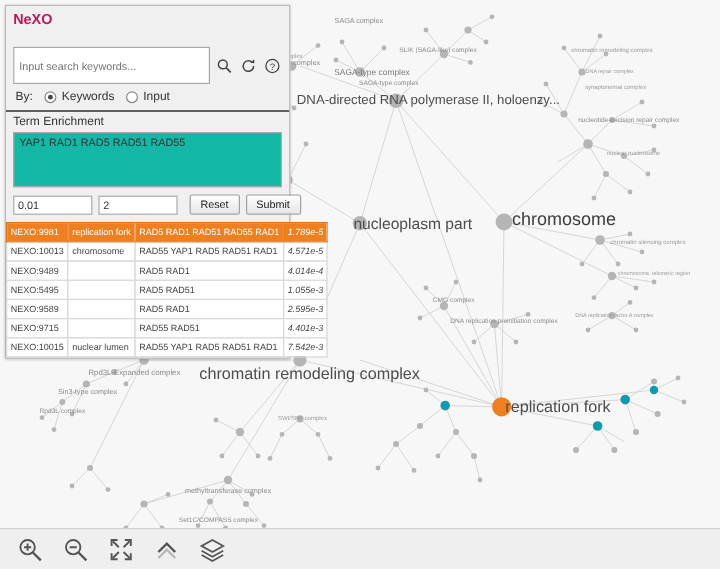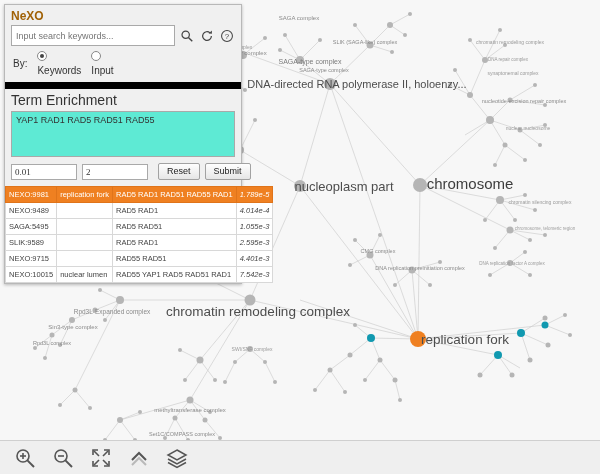--- a/index.html
+++ b/index.html
@@ -23,65 +23,65 @@
   }
 
   
   #panel {
     position:absolute; left:4px; top:4px; width:238px;
     background:#f0f0f0; border:1px solid #b8b8b8;
     box-shadow:0 1px 3px rgba(0,0,0,.25);
     font-size:10px; color:#333;
   }
   #panel-title {
-    font-size:12px; font-weight:bold; color:#a16207;
-    padding:4px 6px 2px 6px;
+    font-size:12px; font-weight:bold; color:#be185d;
+    padding:4px 6px 16px 6px;
   }
   .search-row {
     display:flex; align-items:center; gap:4px; padding:0 6px 5px 6px;
   }
   .search-input {
-    flex:1; height:21px; border:1px solid #a9a9a9; background:#fff;
+    flex:1; height:31px; border:1px solid #a9a9a9; background:#fff;
     font-size:9px; color:#9a9a9a; padding:0 4px; line-height:15px;
   }
   .icon-btn {
     width:16px; height:16px; display:flex; align-items:center;
     justify-content:center; color:#444; cursor:pointer;
   }
   .icon-btn svg { display:block; }
 
   .by-row {
     display:flex; align-items:center; gap:10px;
     padding:0 6px 6px 8px; font-size:10px; color:#333;
   }
-  .radio { display:flex; align-items:flex-start; gap:4px;flex-direction:column; }
+  .radio { display:flex; align-items:flex-end; gap:4px; }
   .radio .dot {
     width:10px; height:10px; border-radius:50%;
     border:1px solid #888; background:#fff; position:relative;
   }
   .radio.sel .dot::after {
     content:""; position:absolute; left:2px; top:2px;
     width:4px; height:4px; border-radius:50%; background:#444;
   }
 
   .section-hd {
-    padding:3px 6px; font-size:14px; color:#333;
-    border-top:7px solid #000000;
+    padding:3px 6px; font-size:10px; color:#333;
+    border-top:1px solid #000000;
   }
   .term-box {
-    margin:0 6px 6px 6px; height:46px; background:#5eead4;
+    margin:0 6px 6px 6px; height:46px; background:#14b8a6;
     border:1px solid #a9a9a9; font-size:9px; color:#333;
     padding:3px 4px; overflow:hidden;
   }
   .params-row {
     display:flex; align-items:center; gap:5px; padding:0 6px 6px 6px;
   }
   .params-row input {
     height:16px; border:1px solid #a9a9a9; background:#fff;
-    font-size:9px; padding:0 3px; width:66px; color:#333;font-family:Liberation Serif, serif;
+    font-size:9px; padding:0 3px; width:66px; color:#333;
   }
   .params-row .spacer { flex:1; }
   .btn {
     height:17px; padding:0 8px; font-size:9px; border:1px solid #a2a2a2;
     background:linear-gradient(#fefefe,#e6e6e6); color:#222; cursor:pointer;
     border-radius:2px; line-height:15px;
   }
 
   table.results { width:100%; border-collapse:collapse; font-size:7.5px; }
   table.results td {
@@ -486,33 +486,39 @@
 
     <table class="results">
       <tbody id="results-body">
           <tr class="sel">
             <td class="c0">NEXO:9981</td>
             <td class="c1">replication fork</td>
             <td class="c2">RAD5 RAD1 RAD51 RAD55 RAD1</td>
             <td class="c3">1.789e-5</td>
           </tr>
           <tr>
+            <td class="c0">NEXO:10013</td>
+            <td class="c1">chromosome</td>
+            <td class="c2">RAD55 YAP1 RAD5 RAD51 RAD1</td>
+            <td class="c3">4.571e-5</td>
+          </tr>
+          <tr>
             <td class="c0">NEXO:9489</td>
             <td class="c1"></td>
             <td class="c2">RAD5 RAD1</td>
             <td class="c3">4.014e-4</td>
           </tr>
           <tr>
-            <td class="c0">SAGA:5495</td>
+            <td class="c0">NEXO:5495</td>
             <td class="c1"></td>
             <td class="c2">RAD5 RAD51</td>
             <td class="c3">1.055e-3</td>
           </tr>
           <tr>
-            <td class="c0">SLIK:9589</td>
+            <td class="c0">NEXO:9589</td>
             <td class="c1"></td>
             <td class="c2">RAD5 RAD1</td>
             <td class="c3">2.595e-3</td>
           </tr>
           <tr>
             <td class="c0">NEXO:9715</td>
             <td class="c1"></td>
             <td class="c2">RAD55 RAD51</td>
             <td class="c3">4.401e-3</td>
           </tr>

